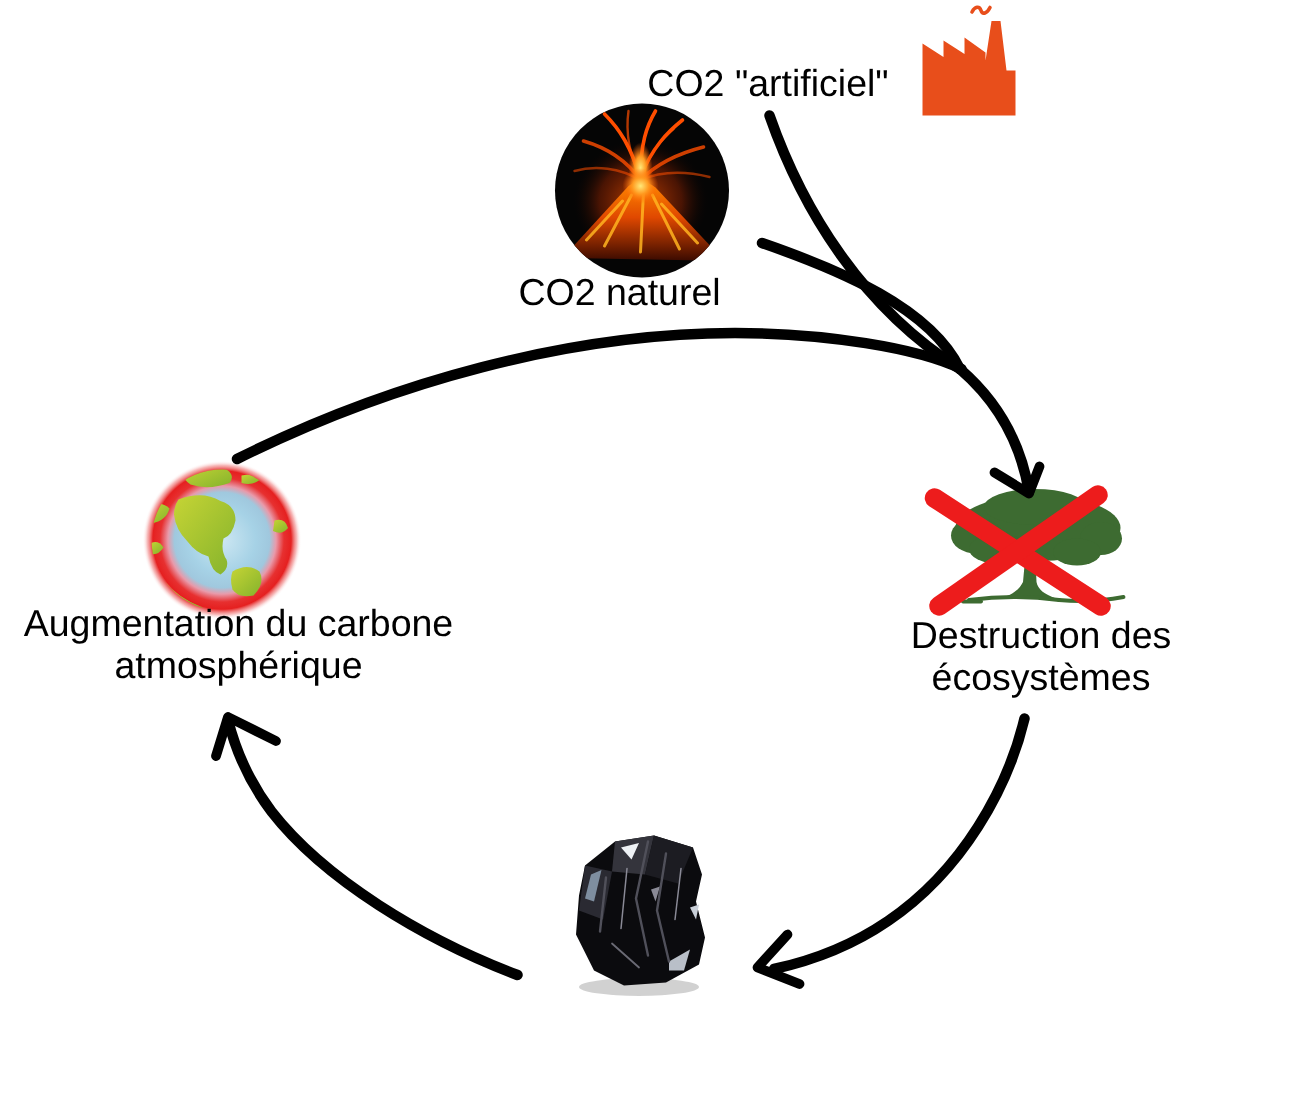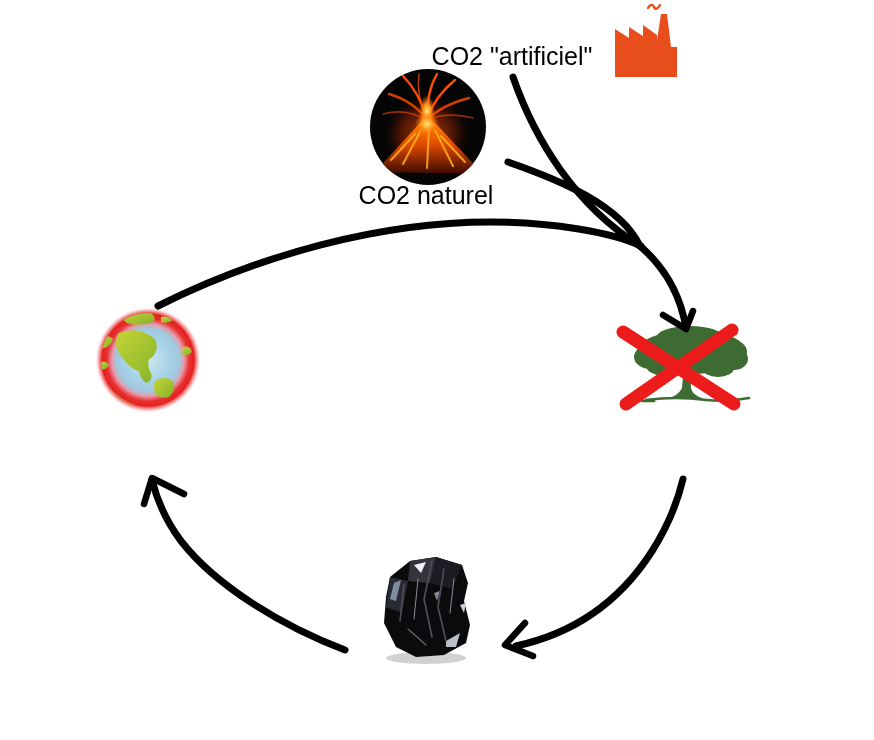--- a/index.html
+++ b/index.html
@@ -138,23 +138,31 @@
       <path d="M70 20 L64 58 L72 92" stroke="#50505a" stroke-width="1.6"></path>
       <path d="M30 36 L26 72" stroke="#50505a" stroke-width="1.6"></path>
       <path d="M44 30 L40 70" stroke="#8a8a96" stroke-width="1"></path>
       <path d="M80 30 L76 64" stroke="#8a8a96" stroke-width="1"></path>
       <path d="M34 80 L52 96" stroke="#6a6a74" stroke-width="1.2"></path>
     </g>
   </svg>
 
   <div class="label z2" style="left:362px;top:42px;width:300px;">CO2 "artificiel"</div>
 
-  <div class="label z2" style="left:296px;top:181px;width:260px;">CO2 naturel</div>
+  <div class="label z2" style="left:283px;top:181px;width:260px;">CO2 naturel</div>
 
+  <div class="label z2" style="left:4px;top:402px;width:310px;">
+    <div>Augmentation du carbone</div>
+    <div>atmosphérique</div>
+  </div>
 
+  <div class="label z2" style="left:564px;top:410px;width:260px;">
+    <div>Destruction des</div>
+    <div>écosystèmes</div>
+  </div>
 
 
   <svg class="abs z3" style="left:0;top:0;pointer-events:none;" width="874" height="740" viewBox="0 0 874 740">
     <g fill="none" stroke="#000000" stroke-width="7" stroke-linecap="round" stroke-linejoin="round">
       <path d="M513 77 C535 140 575 205 640 246"></path>
       <path d="M508 162 C560 180 620 205 640 246"></path>
       <path d="M158 306 C260 255 380 222 490 222 C550 222 612 232 641 246"></path>
       <path d="M640 246 C662 265 680 292 686 328"></path>
       <path stroke-width="6.5" d="M663 315 L686 329 L693 311"></path>
       <path d="M683 479 C672 525 642 580 592 614 C573 627 548 639 516 646"></path>

